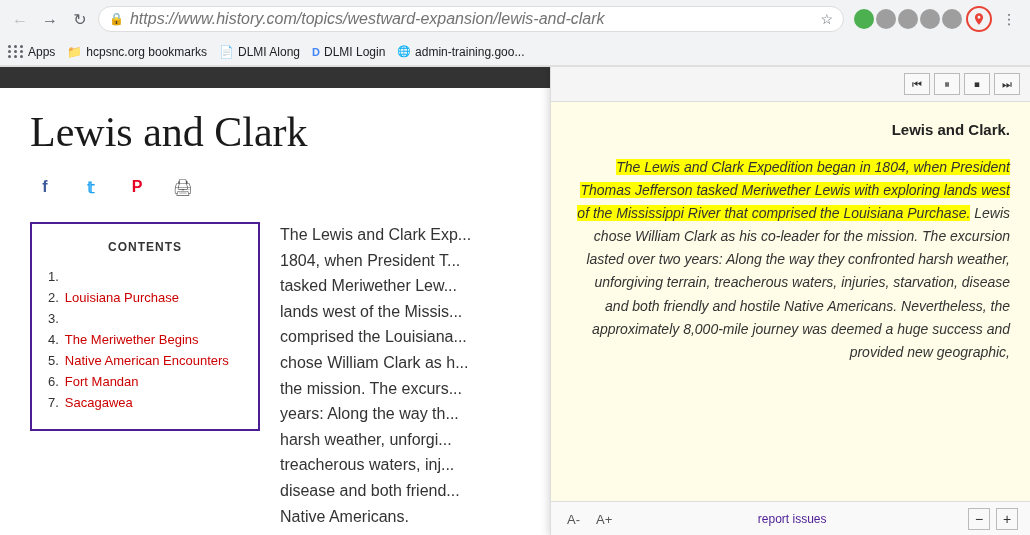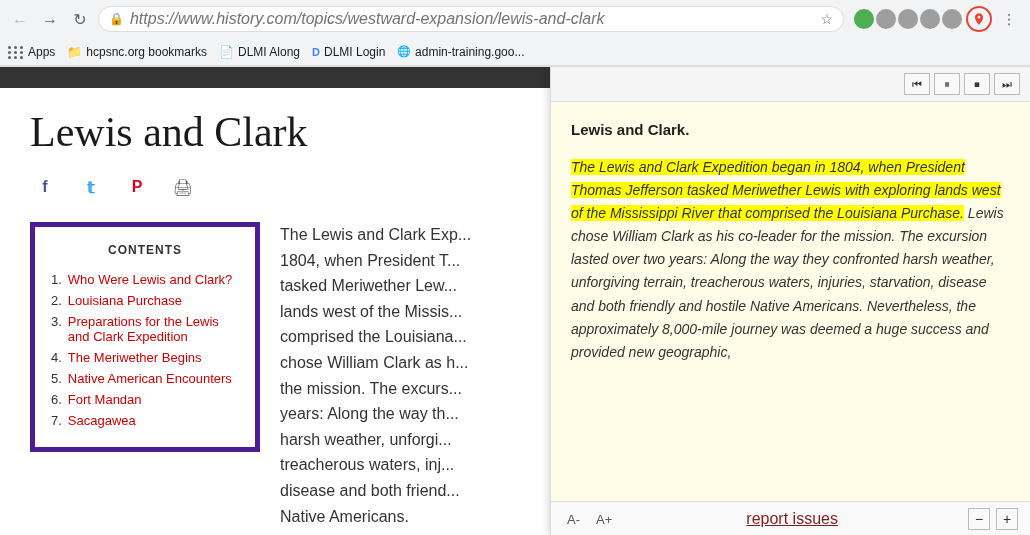--- a/index.html
+++ b/index.html
@@ -39,21 +39,21 @@
 
     
     .bookmarks-bar {
       display: flex; align-items: center; padding: 2px 8px; height: 28px;
       gap: 12px; font-size: 12px; border-bottom: 1px solid #e0e0e0;
     }
     .bookmark-item {
       display: flex; align-items: center; gap: 4px; cursor: pointer;
       color: #202124; white-space: nowrap;
     }
-    .apps-item { display: flex; align-items: flex-end; gap: 4px; cursor: pointer; }
+    .apps-item { display: flex; align-items: flex-start; gap: 4px; cursor: pointer; }
     .apps-grid { display: grid; grid-template-columns: repeat(3,4px); gap: 2px; }
     .apps-dot { width: 3px; height: 3px; background: #5f6368; border-radius: 50%; }
 
     
     .page-area {
       display: flex; height: calc(535px - 66px); overflow: hidden;
     }
 
     
     .main-content {
@@ -81,21 +81,21 @@
     .social-twitter { background: none; color: #1da1f2; }
     .social-pinterest { background: none; color: #e60023; }
     .social-print { background: none; color: #555; }
 
     .content-area {
       display: flex; gap: 20px;
     }
 
     
     .contents-box {
-      width: 230px; min-width: 230px; border: 5px solid #4c1d95; padding: 16px;
+      width: 230px; min-width: 230px; border: 2px solid #4c1d95; padding: 16px;
       font-size: 13px; height: fit-content;
     }
     .contents-title {
       text-align: center; font-weight: bold; color: #333; font-size: 12px;
       letter-spacing: 1px; margin-bottom: 12px;
     }
     .contents-list { list-style: none; padding: 0; }
     .contents-list li {
       padding: 3px 0; display: flex; gap: 6px;
     }
@@ -119,21 +119,21 @@
       gap: 4px; background: #f5f5f5; border-bottom: 1px solid #ddd;
     }
     .reader-btn {
       width: 26px; height: 22px; border: 1px solid #bbb; background: #f9f9f9;
       cursor: pointer; display: flex; align-items: center; justify-content: center;
       font-size: 11px; color: #333;
     }
 
     .reader-body {
       flex: 1; overflow-y: auto; padding: 16px 20px; font-size: 14px;
-      line-height: 1.6; color: #333; position: relative;
+      line-height: 1.6; color: #333; position: relative; text-align: right;
     }
     .reader-body::-webkit-scrollbar { width: 8px; }
     .reader-body::-webkit-scrollbar-track { background: #f0f0f0; }
     .reader-body::-webkit-scrollbar-thumb { background: #bbb; }
 
     .reader-title {
       font-size: 15px; font-weight: bold; margin-bottom: 14px; color: #222;
     }
     .reader-text { font-size: 14px; line-height: 1.65; color: #333; font-style: italic; }
     .highlight {
@@ -142,21 +142,21 @@
 
     .reader-footer {
       display: flex; align-items: center; justify-content: space-between;
       padding: 6px 12px; border-top: 1px solid #ddd; background: #f9f9f9;
     }
     .font-controls { display: flex; gap: 8px; align-items: center; }
     .font-btn {
       border: none; background: none; cursor: pointer; color: #555; font-size: 13px;
       padding: 2px 4px;
     }
-    .report-link { font-size: 16px; color: #7f1d1d; cursor: pointer; text-decoration: underline; }
+    .report-link { font-size: 12px; color: #4c1d95; cursor: pointer; }
     .zoom-controls { display: flex; gap: 6px; align-items: center; }
     .zoom-btn {
       width: 22px; height: 22px; border: 1px solid #bbb; background: #f9f9f9;
       cursor: pointer; display: flex; align-items: center; justify-content: center;
       font-size: 14px; color: #333;
     }
   </style>
 </head>
 <body>
 
@@ -246,29 +246,27 @@
       </button>
     </div>
 
     <div class="content-area">
 
       <div class="contents-box">
         <div class="contents-title">CONTENTS</div>
         <ul class="contents-list">
           <li>
             <span class="contents-num">1.</span>
-            <a class="contents-link">Who Were Lewis and Clark?</a>
           </li>
           <li>
             <span class="contents-num">2.</span>
             <a class="contents-link">Louisiana Purchase</a>
           </li>
           <li>
             <span class="contents-num">3.</span>
-            <a class="contents-link">Preparations for the Lewis and Clark Expedition</a>
           </li>
           <li>
             <span class="contents-num">4.</span>
             <a class="contents-link">The Meriwether Begins</a>
           </li>
           <li>
             <span class="contents-num">5.</span>
             <a class="contents-link">Native American Encounters</a>
           </li>
           <li>

